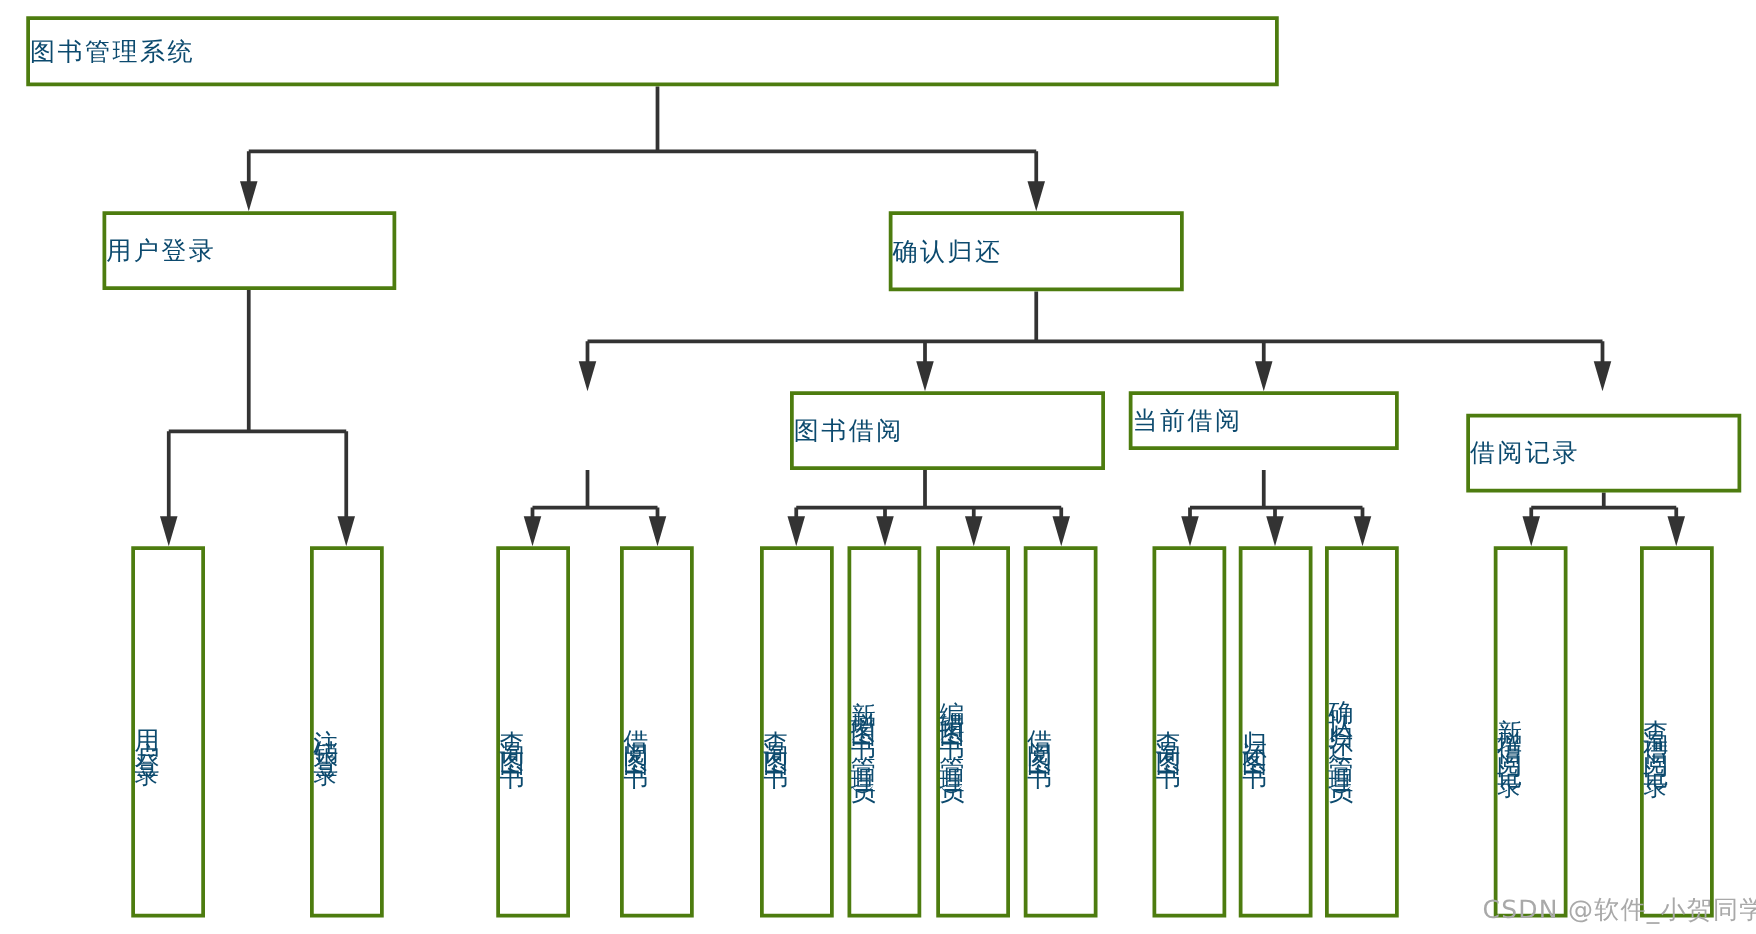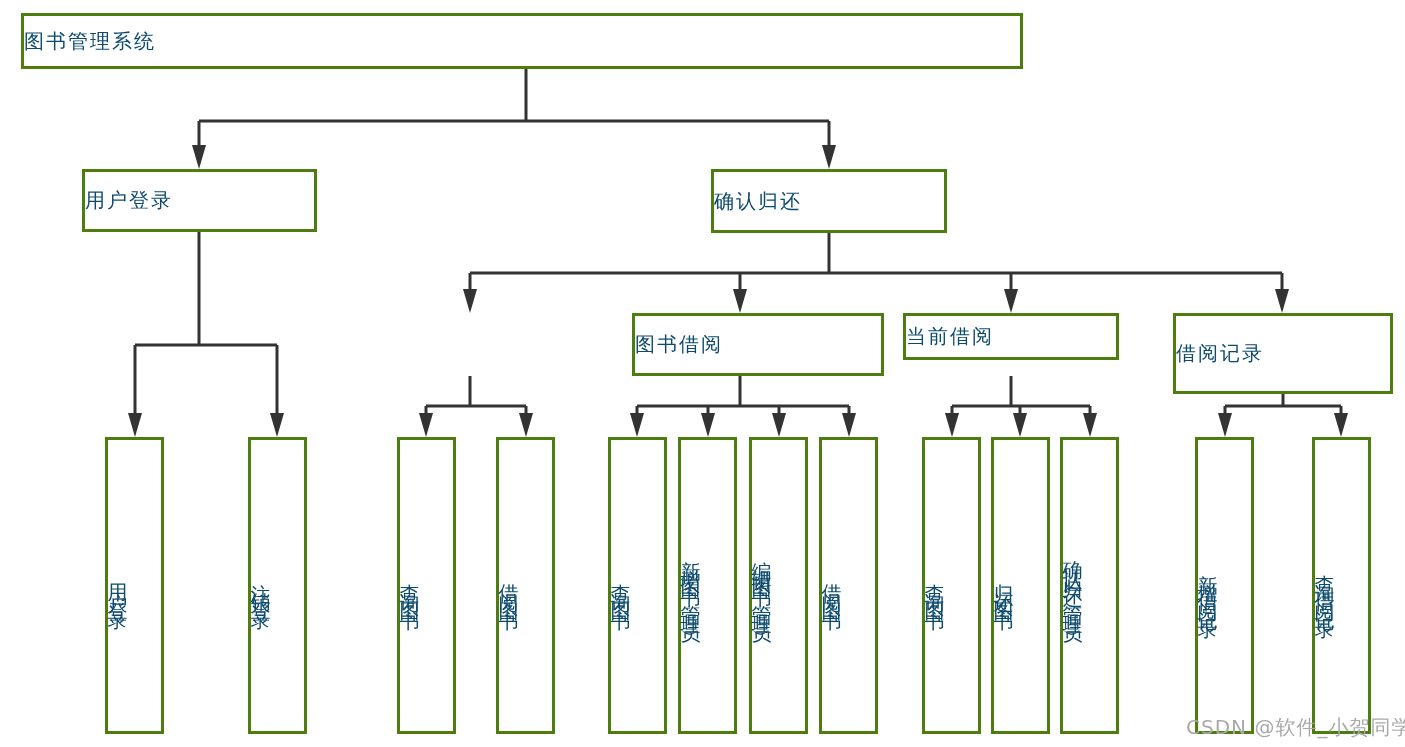--- a/index.html
+++ b/index.html
@@ -125,21 +125,21 @@
   <div class="node h" style="left:711px;top:169px;width:236px;height:64px">
     <span>确认归还</span>
   </div>
 
   <div class="node h" style="left:632px;top:313px;width:252px;height:63px">
     <span>图书借阅</span>
   </div>
   <div class="node h" style="left:903px;top:313px;width:216px;height:47px">
     <span>当前借阅</span>
   </div>
-  <div class="node h" style="left:1173px;top:313px;width:220px;height:81px">
+  <div class="node h" style="left:1173px;top:331px;width:220px;height:63px">
     <span>借阅记录</span>
   </div>
 
   <div class="node v" style="left:105px">
     <span>用户登录</span>
   </div>
   <div class="node v" style="left:248px">
     <span>注销登录</span>
   </div>
 

